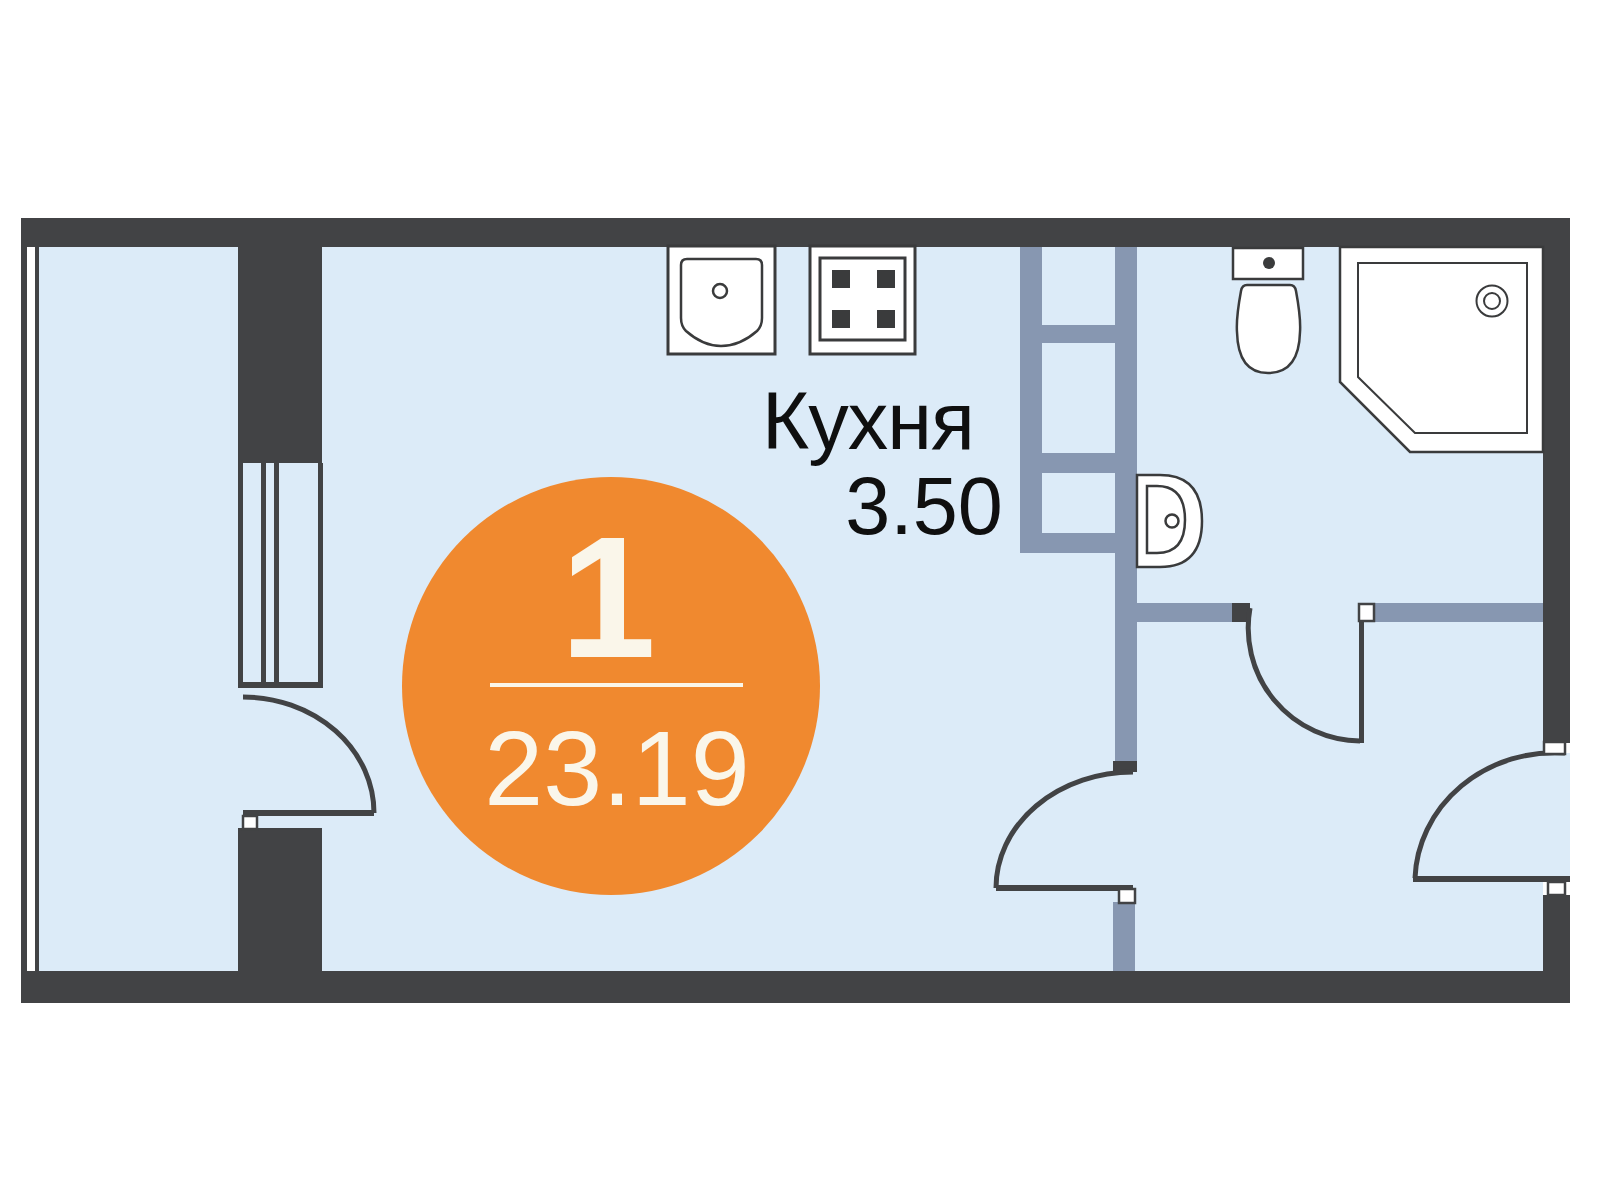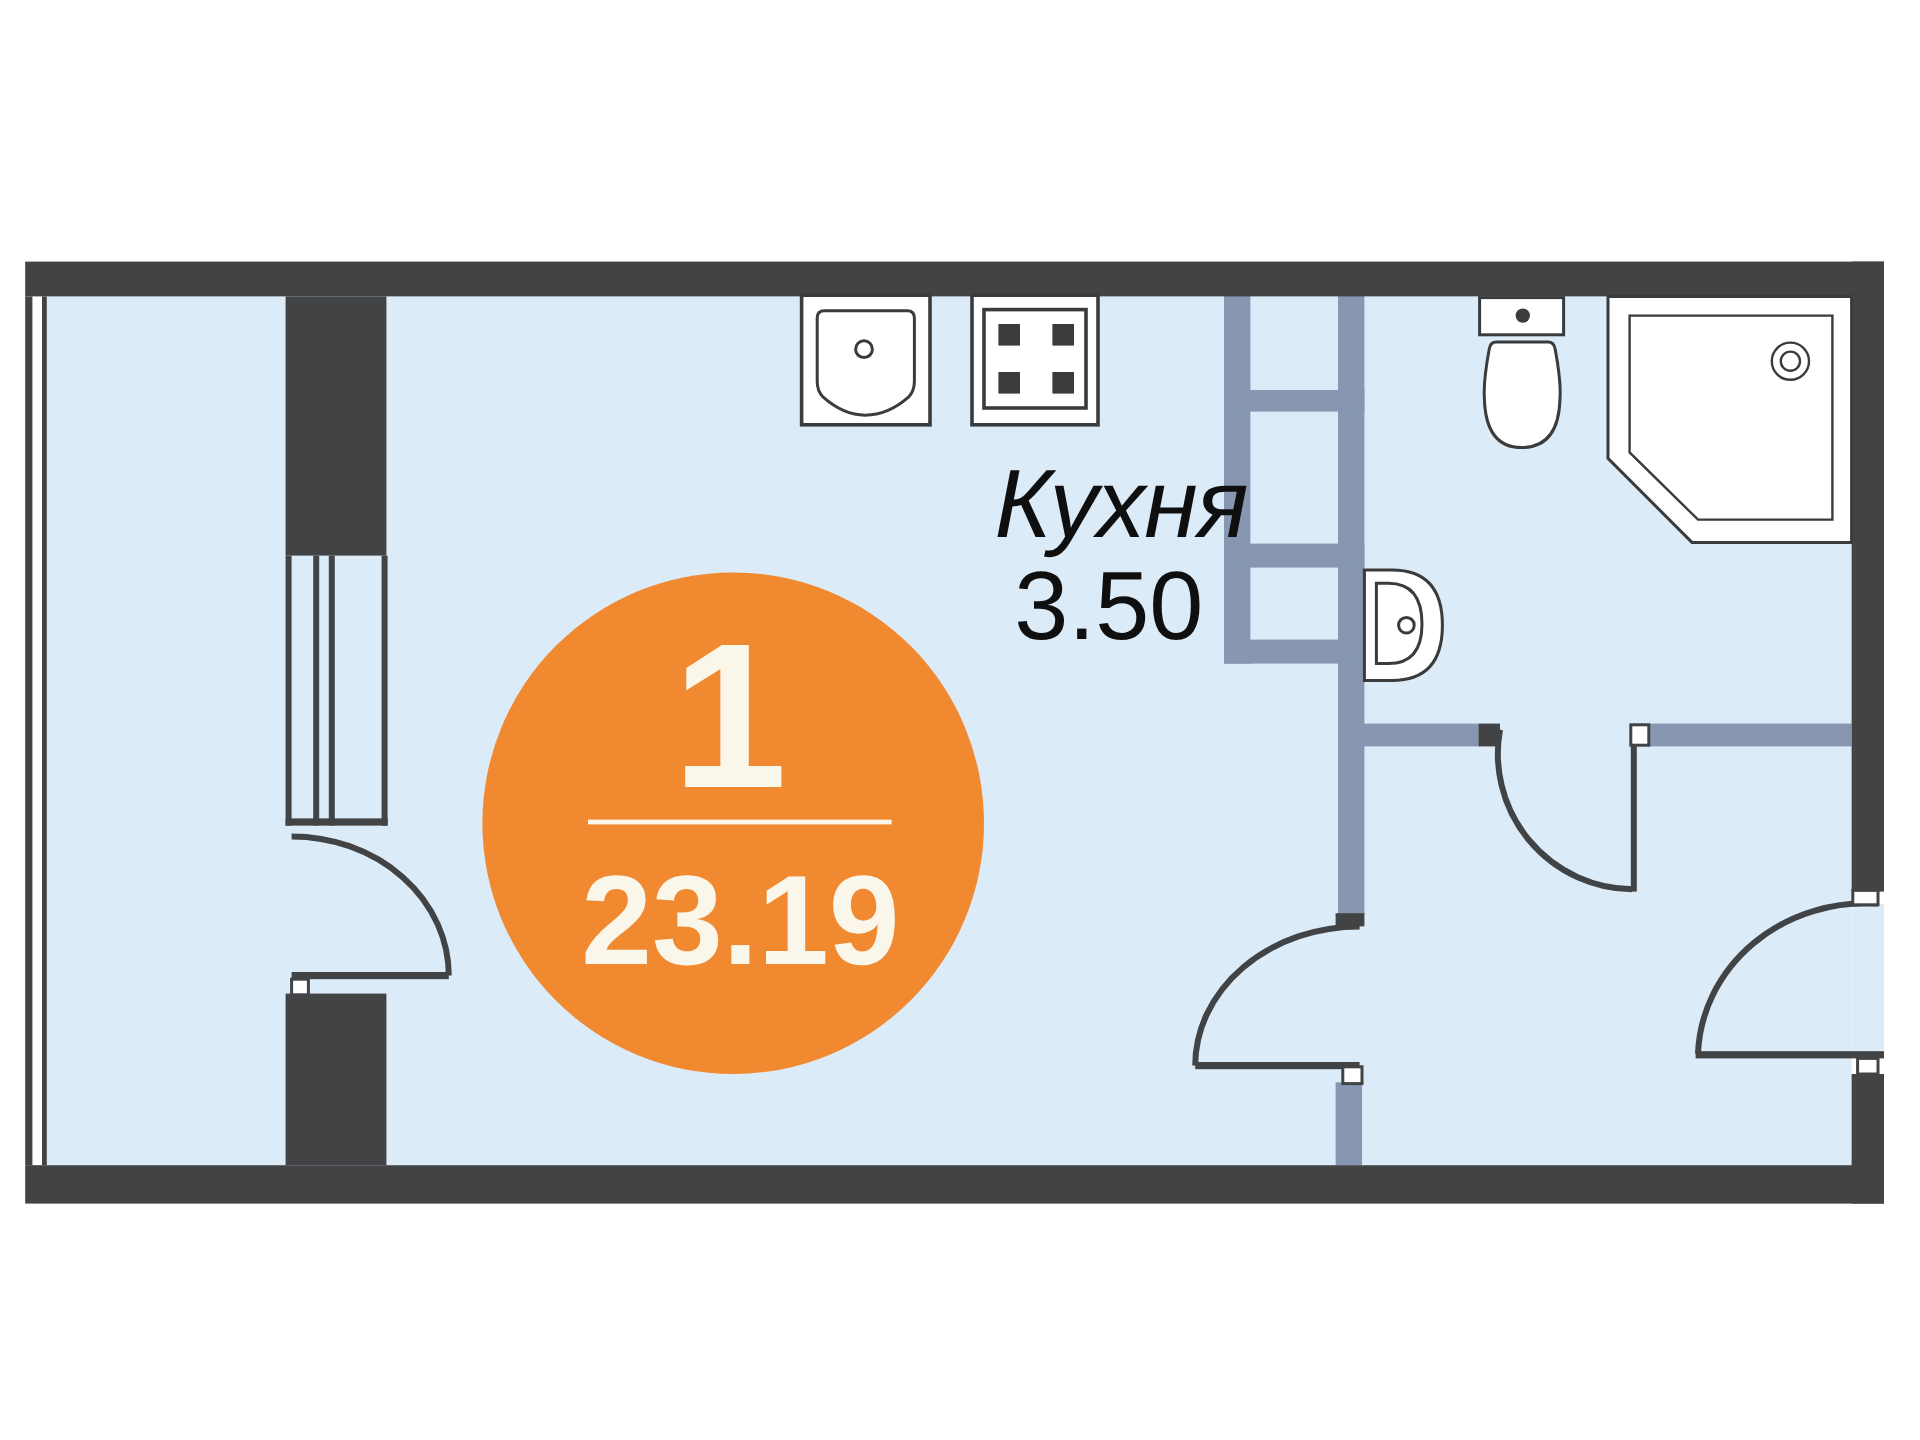--- a/index.html
+++ b/index.html
@@ -118,20 +118,20 @@
     <g>
       <path d="M 1565 753 A 140 130 0 0 0 1415 878" fill="none" stroke="#424345" stroke-width="5"></path>
       <rect x="1413" y="876" width="157" height="6" fill="#424345"></rect>
       <rect x="1544" y="742" width="21" height="12" fill="#ffffff" stroke="#424345" stroke-width="2.5"></rect>
       <rect x="1548" y="882" width="17" height="13" fill="#ffffff" stroke="#424345" stroke-width="2.5"></rect>
     </g>
 
     <circle cx="611" cy="686" r="209" fill="#f0892f"></circle>
   </svg>
 
-  <div class="lbl kitchen-name" style="left:934px;top:421px;font-style:italic;">Кухня</div>
+  <div class="lbl kitchen-name" style="left:868px;top:421px;">Кухня</div>
   <div class="lbl kitchen-area" style="left:884px;top:506px;margin-left:40px;">3.50</div>
 
   <div class="lbl badge-num" style="left:608px;top:597px;">1</div>
   <div class="badge-divider"></div>
-  <div class="lbl badge-area" style="left:617px;top:768px;font-weight:bold;">23.19</div>
+  <div class="lbl badge-area" style="left:617px;top:768px;">23.19</div>
 
 </div>
 
 </body></html>

